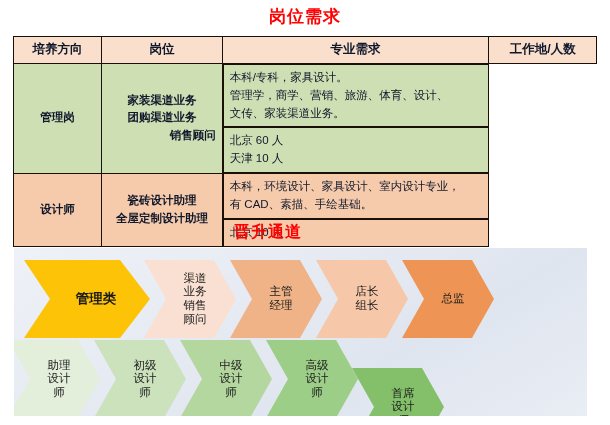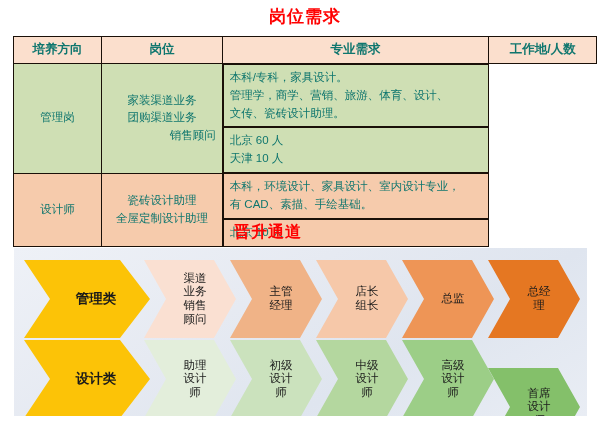--- a/index.html
+++ b/index.html
@@ -28,41 +28,41 @@
     position:absolute;
     left:13px;top:36px;
     width:584px;
     border-collapse:collapse;
     table-layout:fixed;
   }
   .jobs-table td,.jobs-table th{
     border:1.4px solid #1a1008;
     padding:4px 6px;
     font-size:11.5px;
-    color:#0f766e;
+    color:#0f172a;
     vertical-align:middle;
     line-height:1.55;
   }
   .jobs-table thead th{
     background:#fbdfcd;
     text-align:center;
     font-weight:bold;
     font-size:12.5px;
     height:22px;
     padding:2px 4px;
   }
   .col-a{width:82px;}
   .col-b{width:112px;}
   .col-c{width:248px;}
   .col-d{width:100px;}
 
   tr.row-green td{background:#cfdfb4;}
   tr.row-peach td{background:#f6cbac;}
 
-  .cell-center{text-align:center;}
+  .cell-center{text-align:center;font-weight:bold;}
   .cell-left{text-align:left;}
   .stack{display:block;}
   .stack span{display:block;}
   .pos-list span{display:block;text-align:center;}
   .pos-list span.indent{text-align:right;}
 
   
   .promo-panel{
     position:absolute;
     left:14px;top:248px;
@@ -149,21 +149,21 @@
     <tr class="row-green">
       <td class="cell-center">管理岗</td>
       <td class="cell-center pos-list">
         <span>家装渠道业务</span>
         <span>团购渠道业务</span>
         <span class="indent">销售顾问</span>
       </td>
       <td class="cell-left stack">
         <span>本科/专科，家具设计。</span>
         <span>管理学，商学、营销、旅游、体育、设计、</span>
-        <span>文传、瓷砖设计助理。</span>
+        <span>文传、家装渠道业务。</span>
       </td>
       <td class="cell-left stack">
         <span>北京 60 人</span>
         <span>天津 10 人</span>
       </td>
     </tr>
     <tr class="row-peach">
       <td class="cell-center">设计师</td>
       <td class="cell-center pos-list">
         <span>瓷砖设计助理</span>
@@ -206,32 +206,23 @@
       <span class="lbl">
         <b>店长</b>
         <b>组长</b>
       </span>
     </div>
     <div class="chev w-step c-o4">
       <span class="lbl">
         <b>总监</b>
       </span>
     </div>
-    <div class="chev w-step c-o5">
-      <span class="lbl">
-        <b>总经</b>
-        <b>理</b>
-      </span>
-    </div>
   </div>
 
   <div class="promo-row" id="promo-row-design">
-    <div class="chev head w-head c-gold">
-      <span class="lbl">设计类</span>
-    </div>
     <div class="chev w-step2 c-g1">
       <span class="lbl">
         <b>助理</b>
         <b>设计</b>
         <b>师</b>
       </span>
     </div>
     <div class="chev w-step2 c-g2">
       <span class="lbl">
         <b>初级</b>

